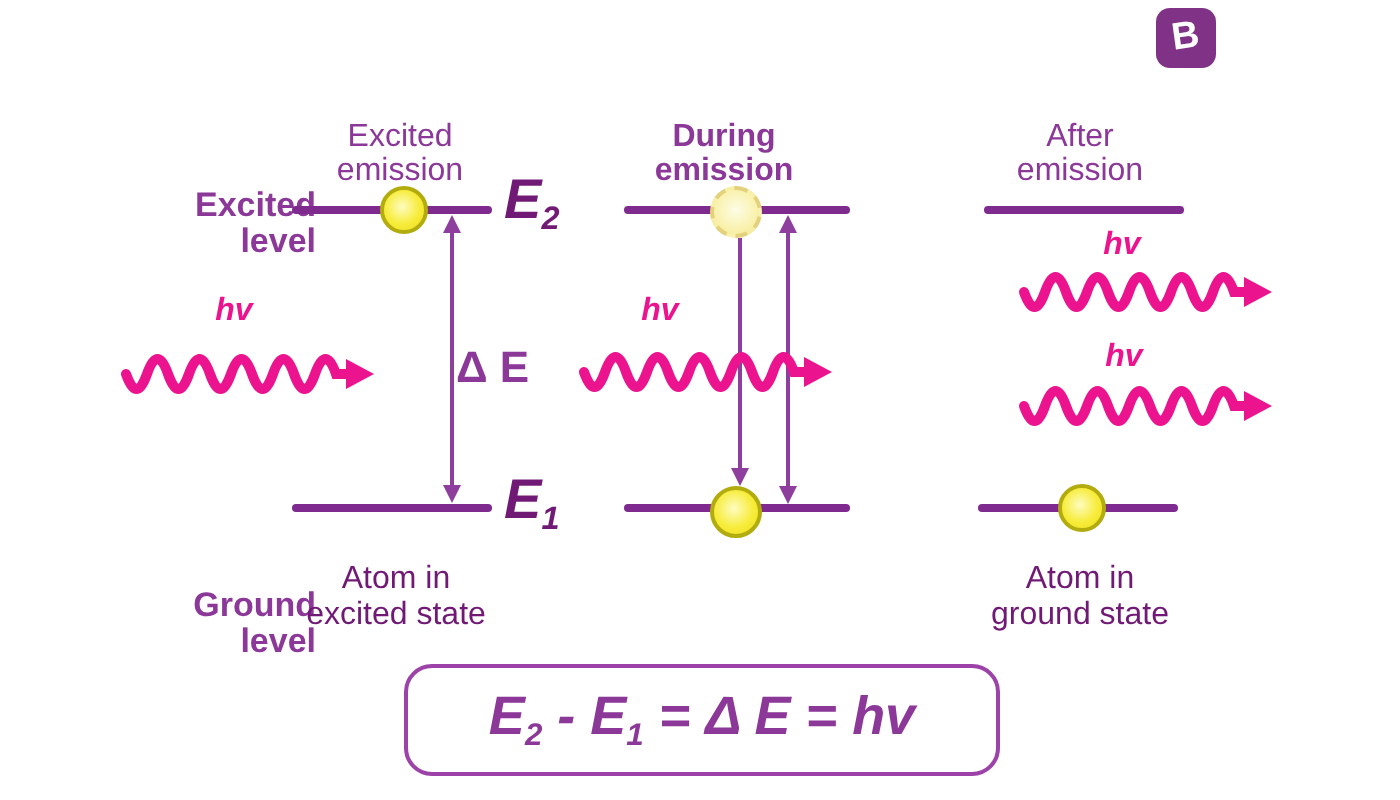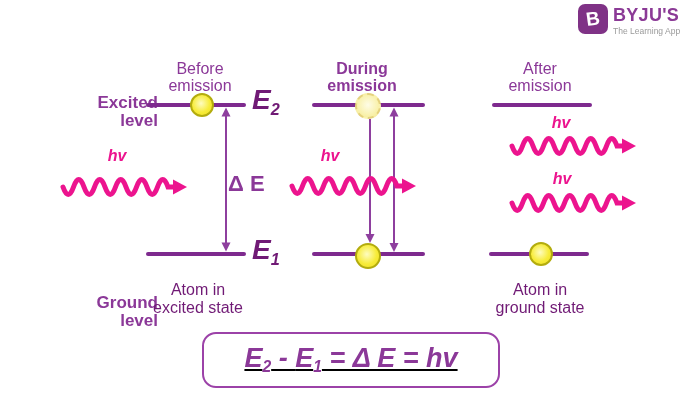--- a/index.html
+++ b/index.html
@@ -32,21 +32,21 @@
     border:2px dashed #e4d17c; box-sizing:content-box;
   }
   .elabel { font-style:italic; font-weight:bold; font-size:28px; color:#701a75; line-height:1; }
   .elabel .sub, .formula .sub { font-size:0.58em; font-style:italic; vertical-align:-0.35em; }
   .delta { font-size:22px; font-weight:bold; color:#8b3898; text-align:left; }
   .hv { font-size:16px; font-weight:bold; font-style:italic; color:#ec148e; text-align:center; }
   .incident { font-size:17px; color:#ec148e; text-align:center; }
   .formula-box {
     position:absolute; left:202px; top:332px; width:294px; height:52px;
     border:2.5px solid #9c42a8; border-radius:14px; background:#fff;
-    display:flex; align-items:center; justify-content:center;text-decoration:underline;
+    display:flex; align-items:center; justify-content:center;
   }
   .formula { font-size:27px; font-weight:bold; font-style:italic; color:#8b3898; }
   .logo { position:absolute; left:578px; top:4px; display:flex; gap:5px; align-items:flex-start; }
   .logo-square {
     width:30px; height:30px; border-radius:7px; background:#7f3286;
     display:flex; align-items:center; justify-content:center;
   }
   .logo-b { color:#fff; font-weight:bold; font-size:19px; transform:rotate(-8deg); }
   .logo-name { font-size:18px; font-weight:800; letter-spacing:0.3px; color:#8b3a96; line-height:1; margin-top:2px; }
   .logo-tag { font-size:8.5px; color:#9a9a9a; margin-top:2px; }
@@ -54,27 +54,23 @@
 </style>
 </head>
 <body>
 
 <div class="stage">
 
   <div class="logo">
     <div class="logo-square">
       <span class="logo-b">B</span>
     </div>
-    <div>
-      <div class="logo-name">BYJU'S</div>
-      <div class="logo-tag">The Learning App</div>
-    </div>
   </div>
 
-  <div class="abs heading" style="left:140px; top:60px; width:120px;">Before
+  <div class="abs heading" style="left:140px; top:60px; width:120px;">Excited
 emission</div>
   <div class="abs heading" style="left:302px; top:60px; width:120px;font-weight:bold;">During
 emission</div>
   <div class="abs heading" style="left:480px; top:60px; width:120px;">After
 emission</div>
 
   <div class="abs level-label" style="left:38px; top:94px; width:120px;">Excited
 level</div>
   <div class="abs level-label" style="left:38px; top:246px; width:120px;margin-top:48px;">Ground
 level</div>

